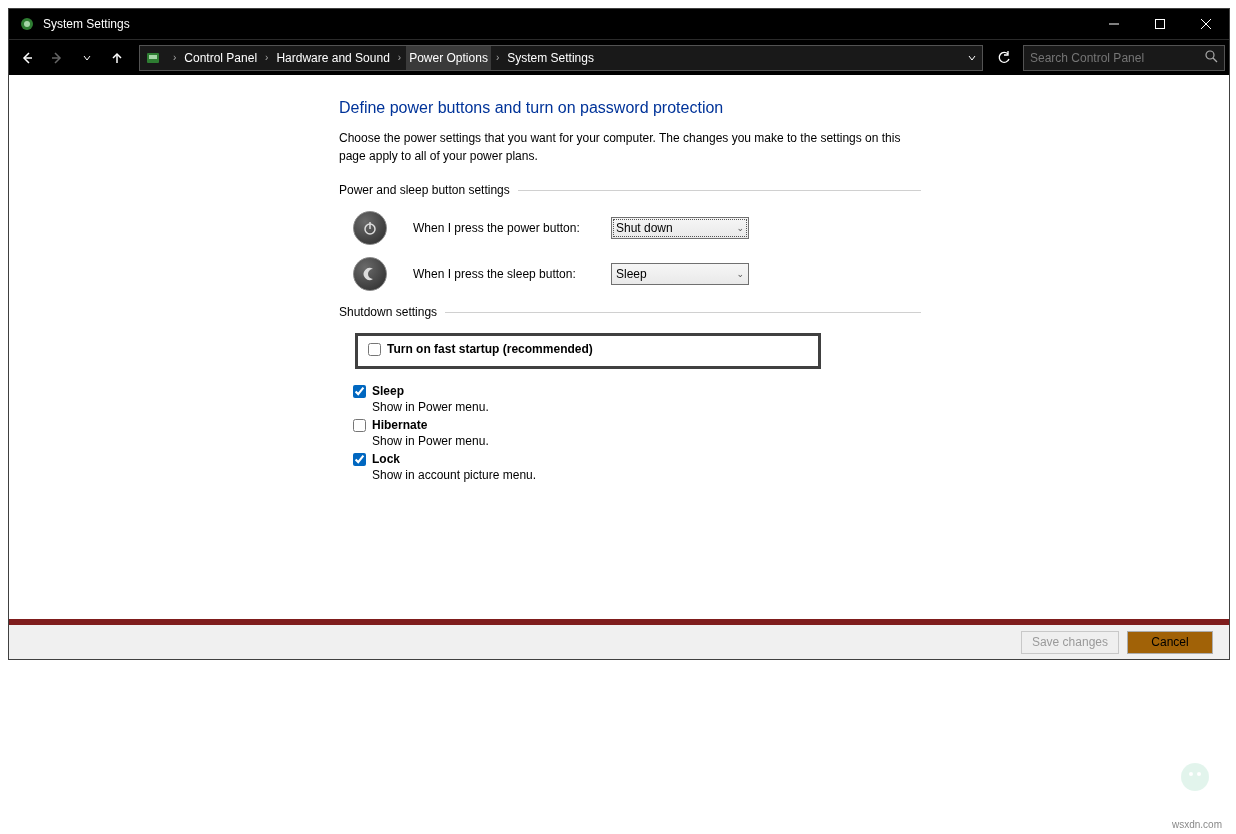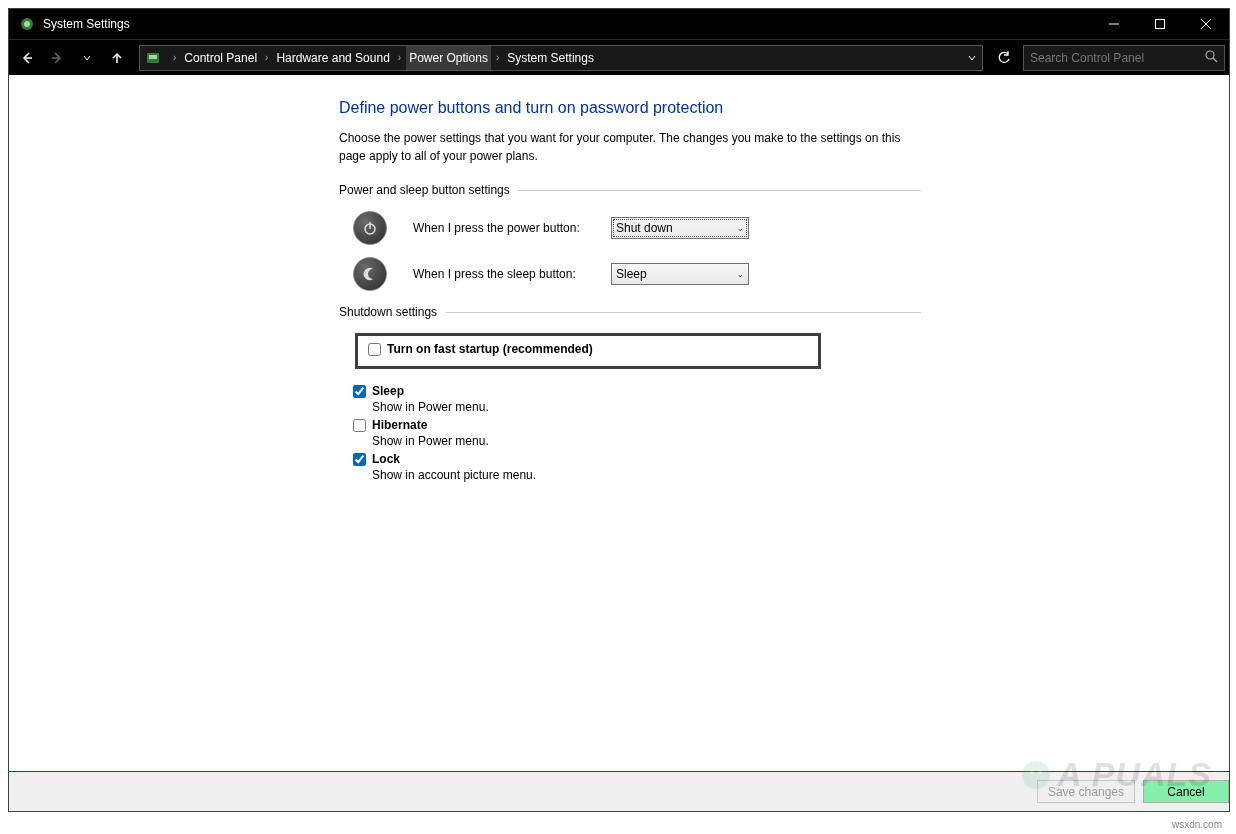--- a/index.html
+++ b/index.html
@@ -1,18 +1,18 @@
 <!DOCTYPE html>
 <html><head>
 <meta charset="utf-8">
 <style>
 * { box-sizing: border-box; margin: 0; padding: 0; font-family: "Segoe UI", Tahoma, sans-serif; }
 body { background: #fff; width: 1236px; height: 834px; overflow: hidden; position: relative; }
 
-.window { border: 1px solid #404040; width: 1222px; height: 804px; margin: 8px; display: flex; flex-direction: column; background: #fff; }
+.window { border: 1px solid #404040; width: 1222px; height: 652px; margin: 8px; display: flex; flex-direction: column; background: #fff; }
 
 
 .titlebar { background: #000; color: #fff; height: 30px; display: flex; align-items: center; font-size: 12px; }
 .titlebar-icon { width: 20px; height: 20px; margin: 0 6px 0 8px; display: flex; align-items: center; justify-content: center; }
 .titlebar-title { flex: 1; }
 .win-btns { display: flex; height: 100%; }
 .win-btn { width: 46px; display: flex; align-items: center; justify-content: center; color: #fff; }
 .win-btn svg { width: 10px; height: 10px; }
 
 
@@ -52,22 +52,22 @@
 .check-row { margin-bottom: 2px; }
 .check-line { display: flex; align-items: center; gap: 6px; }
 .check-line input[type=checkbox] { width: 13px; height: 13px; accent-color: #0067c0; }
 .check-line .lbl { font-size: 12px; font-weight: 700; }
 .check-desc { font-size: 12px; margin-left: 19px; line-height: 1.5; }
 .check-desc a { color: #0066cc; text-decoration: underline; }
 
 .highlight-box { border: 3px solid #404040; padding: 6px 10px 8px 10px; margin-left: 2px; margin-bottom: 15px; width: 466px; }
 
 
-.footer { height: 40px; border-top: 1px solid #7f1d1d; background: #f0f0f0; display: flex; align-items: center; justify-content: flex-end; gap: 8px; }
-.btn { height: 23px; min-width: 86px; font-size: 12px; border: 1px solid #adadad; background: #86efac; padding: 0 10px; display:flex; align-items:center; justify-content:center;}
+.footer { height: 40px; border-top: 6px solid #7f1d1d; background: #f0f0f0; display: flex; align-items: center; justify-content: flex-end; padding-right: 16px; gap: 8px; }
+.btn { height: 23px; min-width: 86px; font-size: 12px; border: 1px solid #adadad; background: #a16207; padding: 0 10px; display:flex; align-items:center; justify-content:center;}
 .btn.disabled { color: #9a9a9a; background: #efefef; border-color:#c8c8c8;}
 
 .watermark { position: absolute; right: 24px; bottom: 40px; font-size: 34px; font-weight: 700; color: rgba(0,0,0,0.12); letter-spacing: 1px; font-style: italic; display:flex; align-items:center; gap:4px;}
 .watermark svg { opacity:0.15; }
 .credit { position:absolute; right:14px; bottom:4px; font-size:10px; color:#888;}
 </style>
 </head>
 <body>
 
 <div class="window">
@@ -250,15 +250,14 @@
     </div>
   </div>
 </div>
 
 <div class="watermark">
   <svg width="34" height="34" viewBox="0 0 34 34">
       <circle cx="17" cy="17" r="14" fill="#4b8"></circle>
       <circle cx="13" cy="14" r="2" fill="#fff"></circle>
       <circle cx="21" cy="14" r="2" fill="#fff"></circle>
     </svg>
-  <span>A   PUALS</span>
 </div>
 <div class="credit">wsxdn.com</div>
 
 </body></html>

